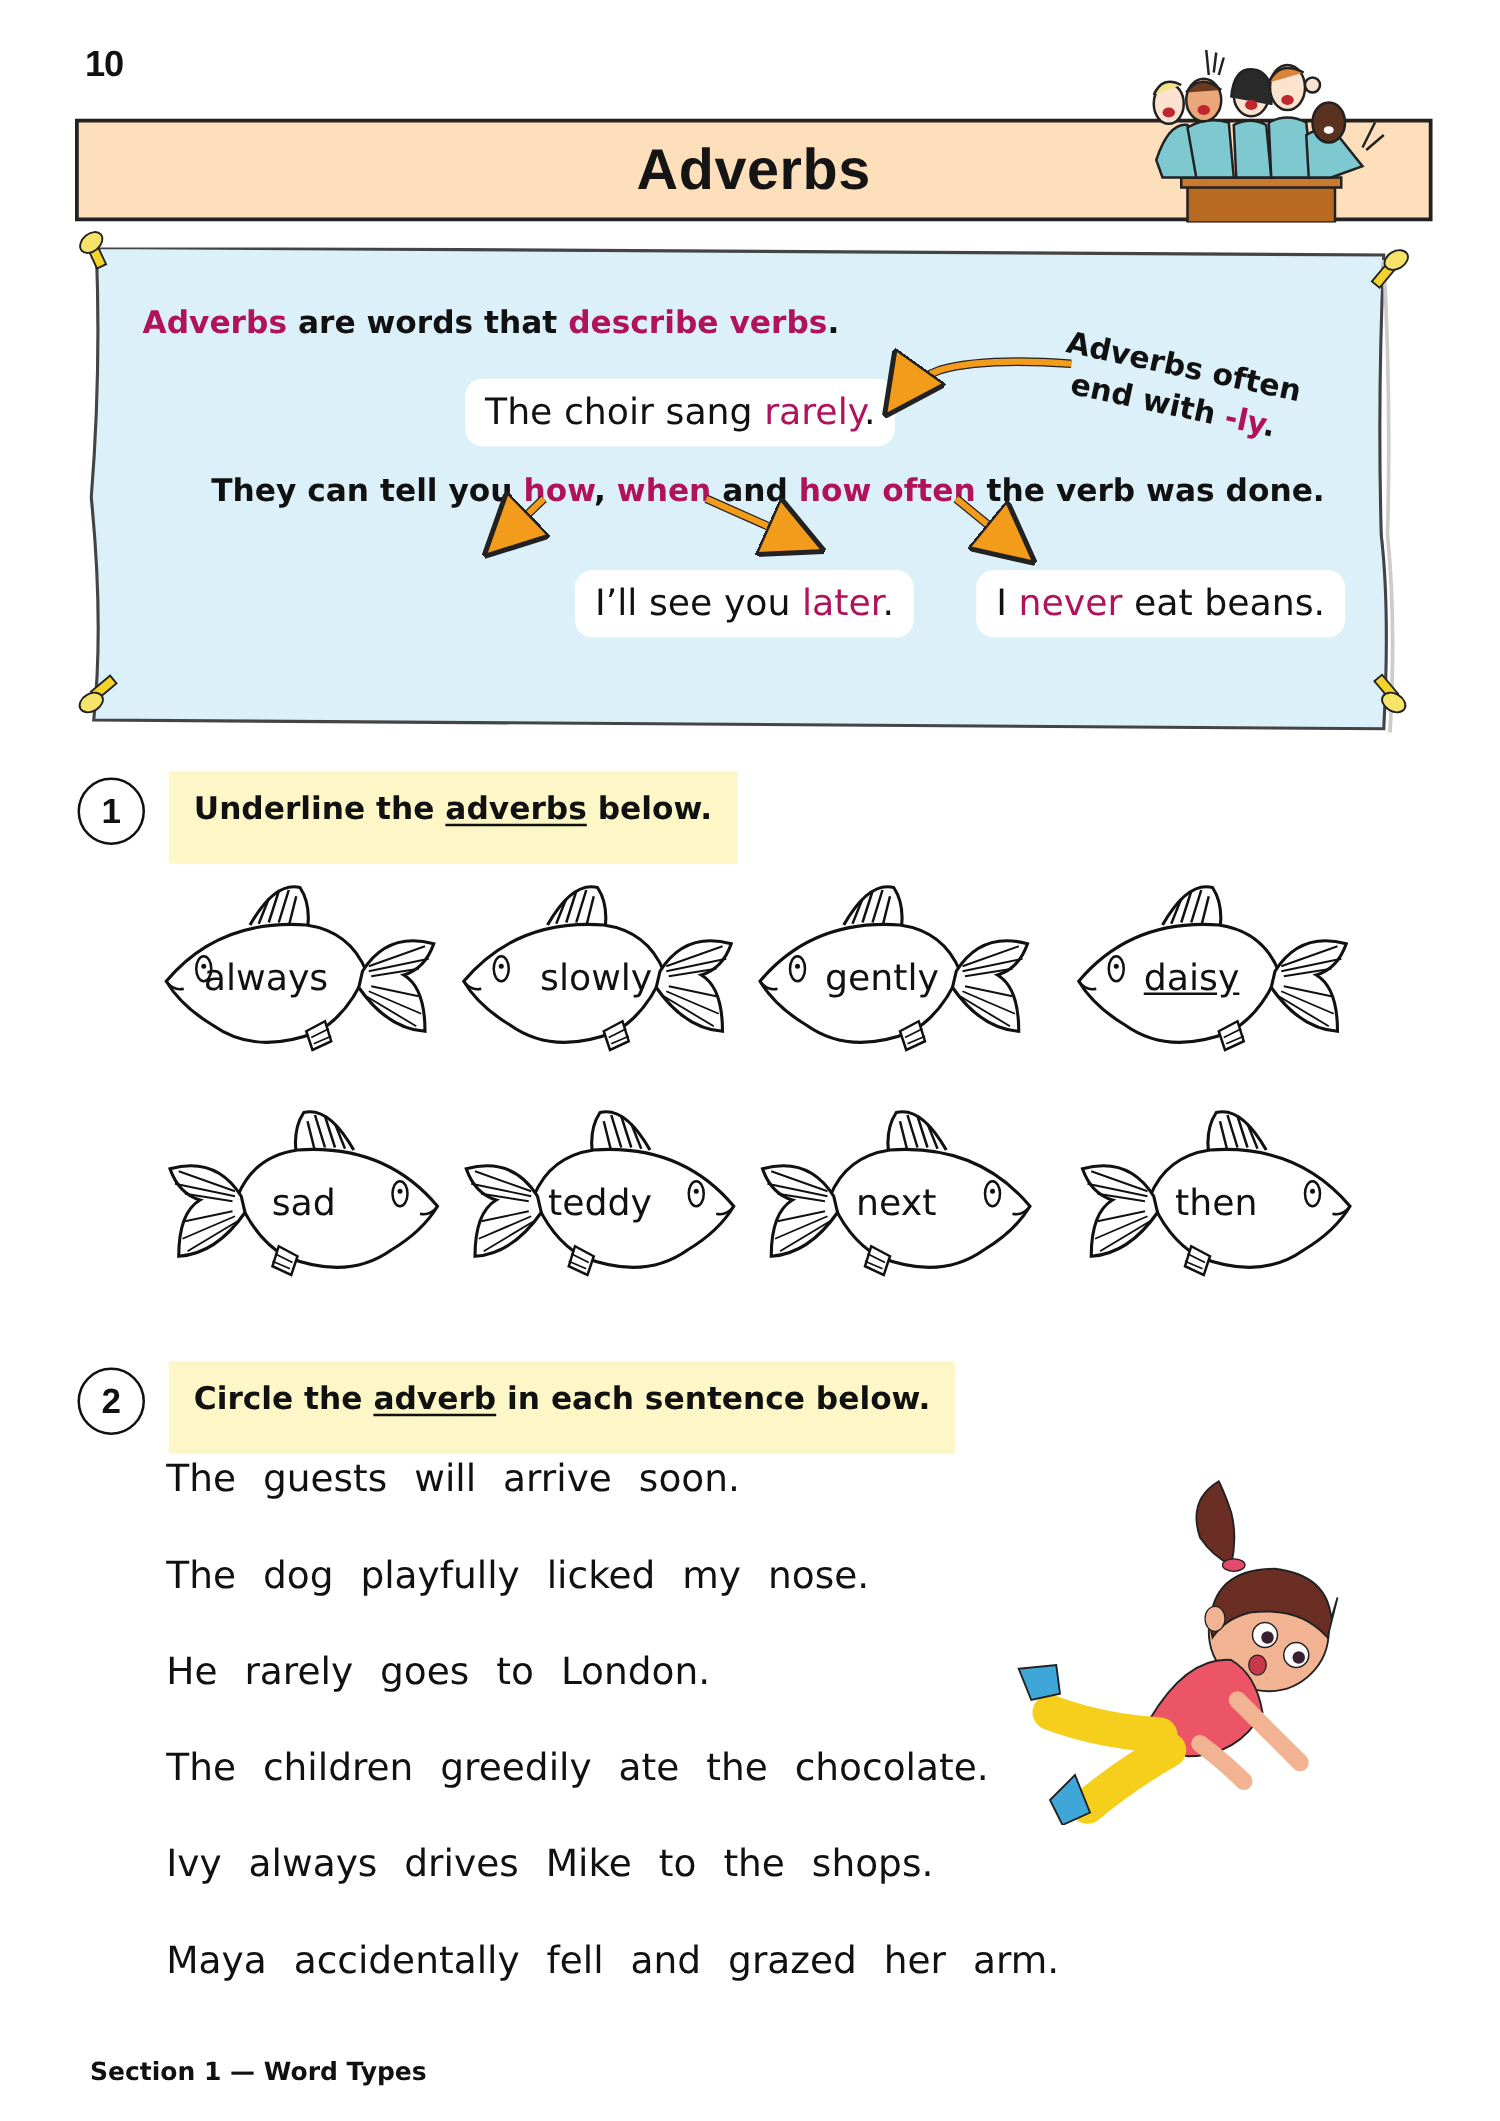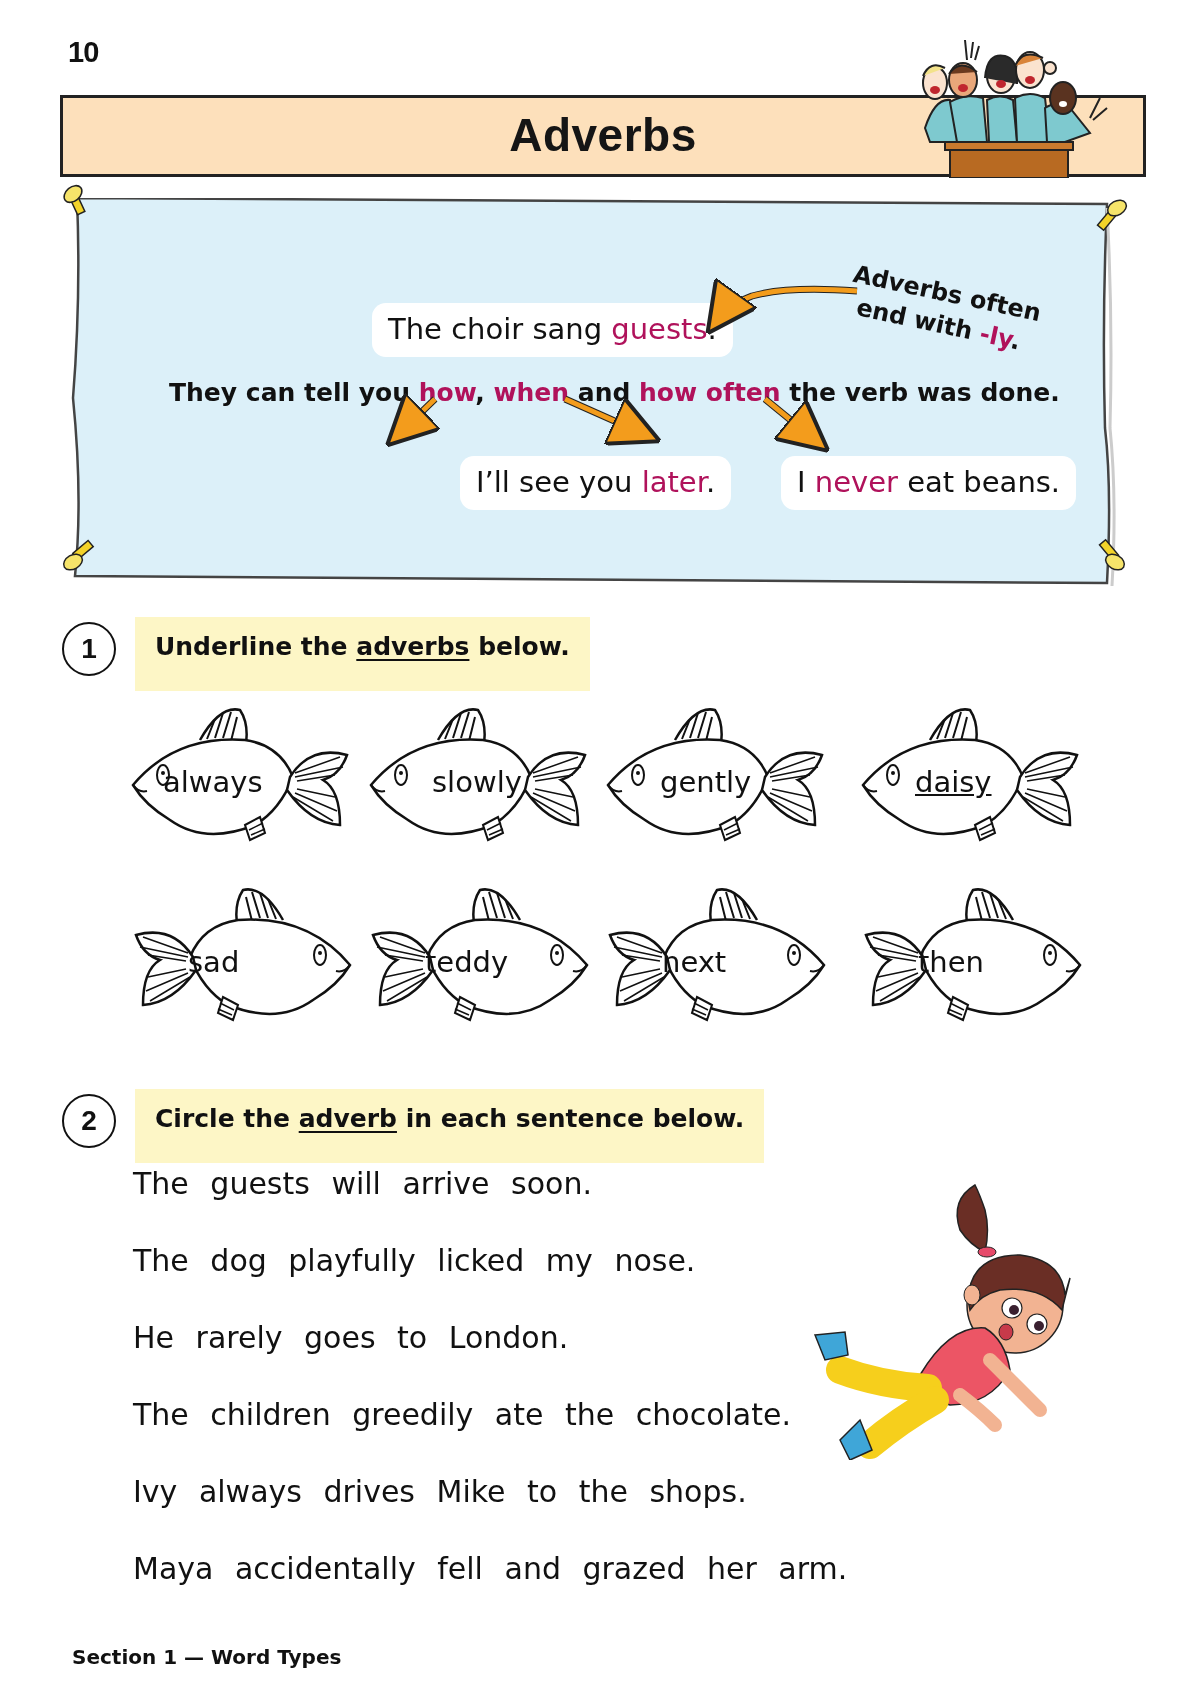--- a/index.html
+++ b/index.html
@@ -27,21 +27,21 @@
     .arrows { position: absolute; left: 0; top: 0; width: 1072px; height: 390px; pointer-events: none; }
 
     .q-circle { position: absolute; width: 54px; height: 54px; border: 2.5px solid #111; border-radius: 50%; text-align: center; line-height: 50px; font-family: "Liberation Sans", sans-serif; font-weight: bold; font-size: 28px; }
     .q-label { position: absolute; background: #fdf6c6; height: 74px; line-height: 60px; padding: 0 20px; font-family: "DejaVu Sans", sans-serif; font-weight: bold; font-size: 25px; color: #111; white-space: nowrap; }
     .q-label u { text-decoration: underline; text-decoration-thickness: 2px; text-underline-offset: 4px; }
 
     .fish { position: absolute; width: 230px; height: 140px; }
     .fish svg { position: absolute; left: 0; top: 0; width: 230px; height: 140px; }
     .fish .word { position: absolute; font-family: "DejaVu Sans", sans-serif; font-size: 29px; color: #111; white-space: nowrap; }
     .fish.right .word { left: 80px; top: 60px; }
-    .fish.left .word { top: 60px; text-align: left; width: 110px; left: 60px; }
+    .fish.left .word { top: 60px; text-align: center; width: 110px; left: 60px; }
 
     .sentences { position: absolute; left: 133px; top: 1166px; }
     .sentence { font-family: "DejaVu Sans", sans-serif; font-size: 30px; color: #111; height: 77px; word-spacing: 12px; white-space: nowrap; }
 
     .girl { position: absolute; left: 800px; top: 1160px; width: 320px; height: 300px; }
 
     .footer { position: absolute; left: 72px; top: 1645px; font-family: "DejaVu Sans", sans-serif; font-weight: bold; font-size: 20px; color: #111; }
   </style>
 </head>
 <body>
@@ -100,23 +100,26 @@
   </svg>
   <svg style="position:absolute;left:-8px;top:330px;width:50px;height:50px" viewBox="0 0 50 50">
     <rect x="20" y="12" width="8" height="20" fill="#f3d32a" stroke="#222" stroke-width="1.5" transform="rotate(50 24 22)"></rect>
     <ellipse cx="14" cy="34" rx="10" ry="7" fill="#f6e46a" stroke="#222" stroke-width="1.5" transform="rotate(-30 14 34)"></ellipse>
   </svg>
   <svg style="position:absolute;left:1018px;top:330px;width:50px;height:50px" viewBox="0 0 50 50">
     <rect x="20" y="12" width="8" height="20" fill="#f3d32a" stroke="#222" stroke-width="1.5" transform="rotate(-40 24 22)"></rect>
     <ellipse cx="30" cy="34" rx="10" ry="7" fill="#f6e46a" stroke="#222" stroke-width="1.5" transform="rotate(30 30 34)"></ellipse>
   </svg>
 
+  <div class="line1">
+    <span class="pink">Adverbs</span><span> are words that </span><span class="pink">describe verbs</span><span>.</span>
+  </div>
 
   <div class="bubble b-choir">
-    <span>The choir sang </span><span class="pink">guests</span><span>.</span>
+    <span>The choir sang </span><span class="pink">rarely</span><span>.</span>
   </div>
 
   <div class="tip">
     <div>Adverbs often</div>
     <div class="l2"><span>end with </span><span class="pink">-ly</span><span>.</span></div>
   </div>
 
   <div class="line2">
     <span>They can tell you </span><span class="pink">how</span><span>, </span><span class="pink">when</span><span> and </span><span class="pink">how often</span><span> the verb was done.</span>
   </div>

